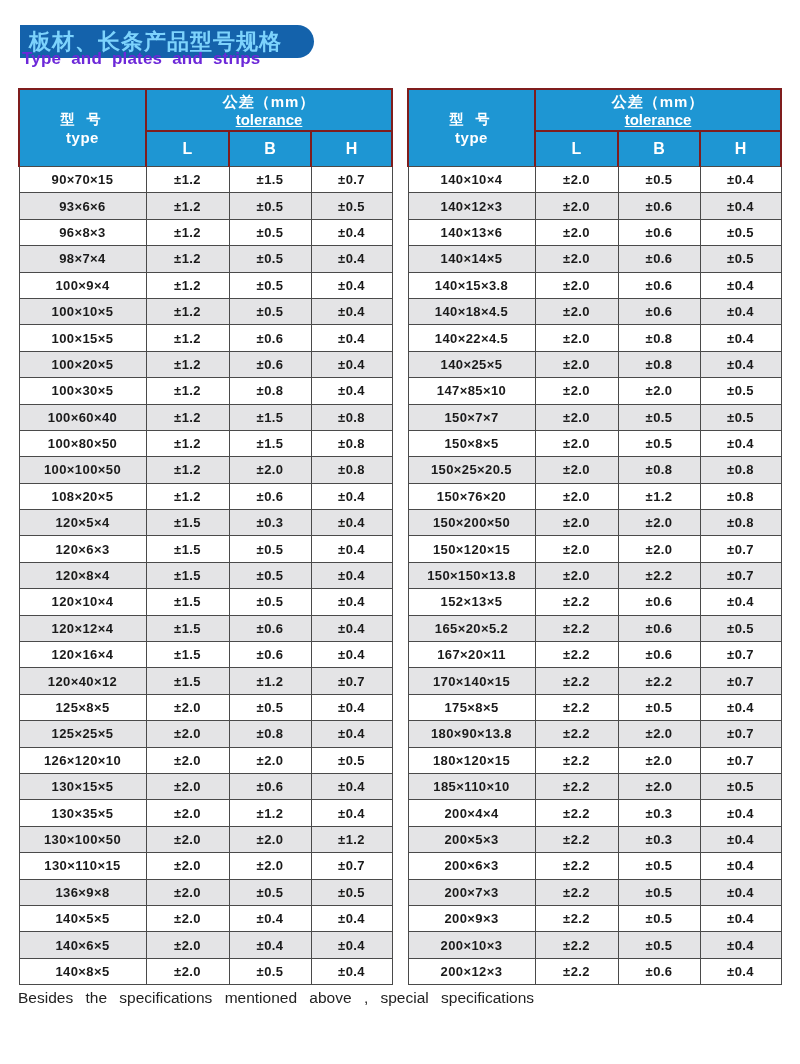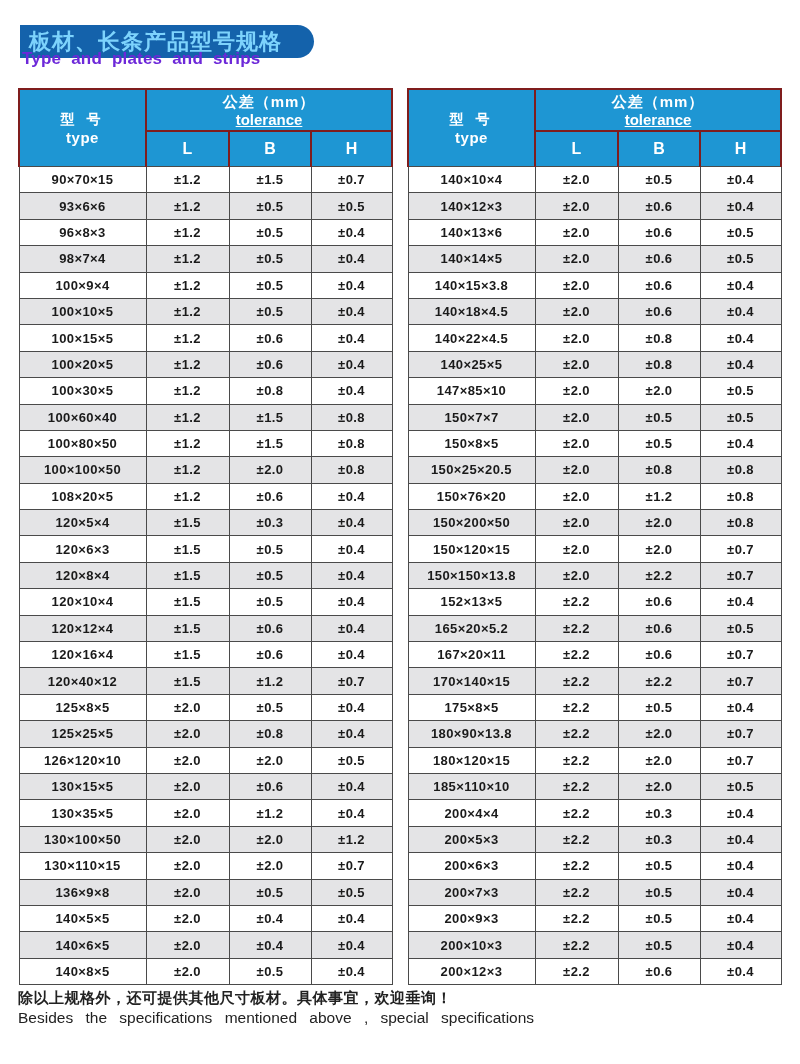--- a/index.html
+++ b/index.html
@@ -532,17 +532,16 @@
             <td>±2.2</td>
             <td>±0.6</td>
             <td>±0.4</td>
           </tr>
         </tbody>
     </table>
 
   </div>
 
   <div class="footer">
-    <div class="zh">除以上规格外，还可提供其他尺寸板材。具体事宜，欢迎垂询！</div>
     <div class="en">Besides the specifications mentioned above , special specifications</div>
   </div>
 
 </div>
 
 </body></html>

